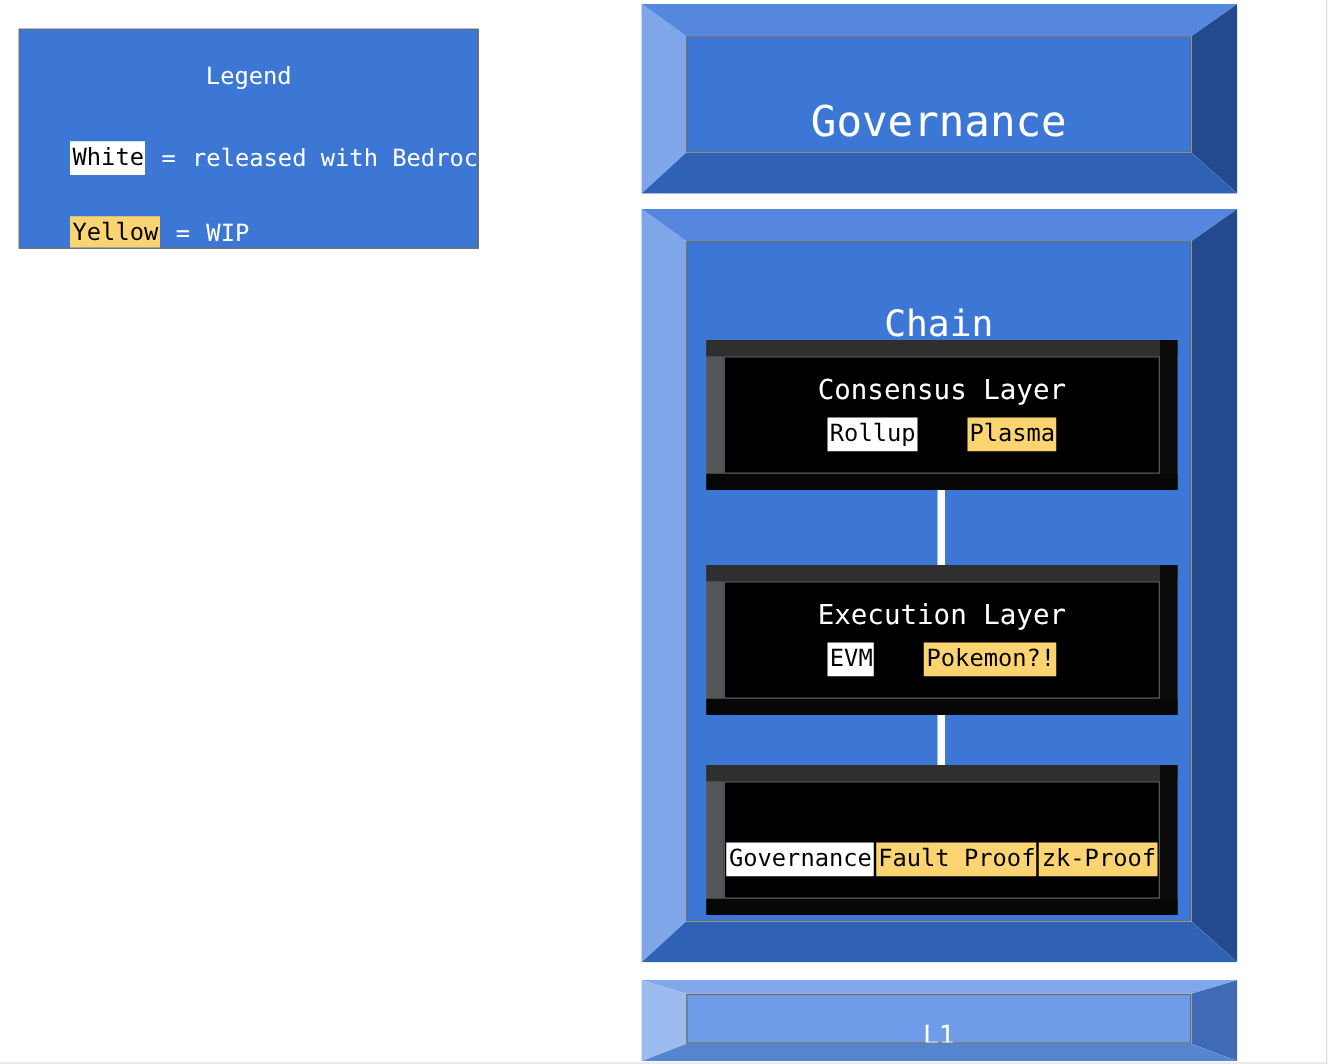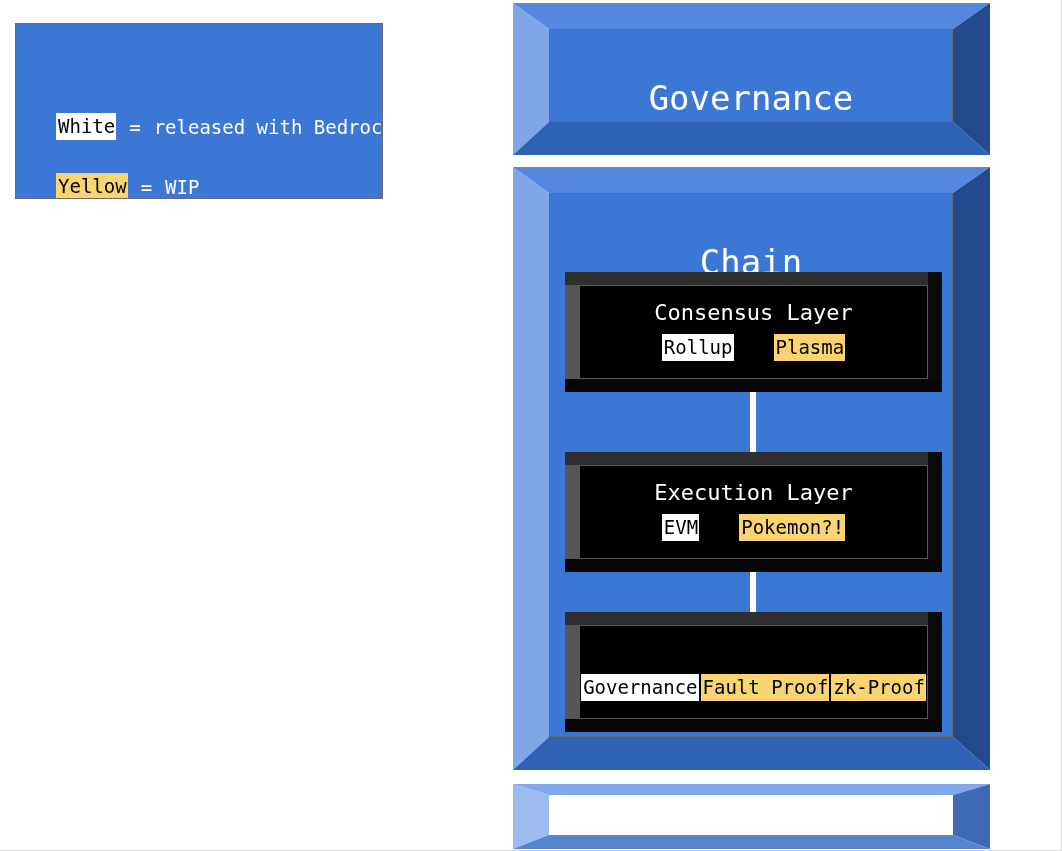--- a/index.html
+++ b/index.html
@@ -158,21 +158,21 @@
     background: #234a8c;
     clip-path: polygon(37px 0, 37px 603px, 0 570px, 0 26px);
   }
   #chain-box .side-bottom {
     left: 0; top: 570px; width: 477px; height: 33px;
     background: #2f61b4;
     clip-path: polygon(36px 0, 440px 0, 477px 33px, 0 33px);
   }
   #chain-title {
     top: 48px;
-    font-size: 34px;
+    font-size: 29px;
   }
 
   
   .layer-box {
     position: absolute;
     box-sizing: border-box;
   }
   .layer-box .lb-side-left {
     position: absolute;
     left: 0; top: 0; width: 14px; height: 100%;
@@ -272,20 +272,21 @@
   }
 </style>
 </head>
 <body>
 
 <div id="canvas">
 
   <div id="legend-box" class="box3d">
     <div class="bev-face">
       <div class="legend-inner">
+        <div class="legend-title">Legend</div>
 
         <div id="legend-row-0" class="legend-row">
           <span class="tag tag-white">White</span>
           <span class="legend-eq">=</span>
           <span class="legend-eq">released with Bedrock</span>
         </div>
 
         <div id="legend-row-1" class="legend-row">
           <span class="tag tag-yellow">Yellow</span>
           <span class="legend-eq">=</span>
@@ -364,15 +365,18 @@
     </div>
   </div>
 
   <div id="l1-box" class="box3d">
     <div class="bevel">
       <div class="bev-side side-left"></div>
       <div class="bev-side side-top"></div>
       <div class="bev-side side-right"></div>
       <div class="bev-side side-bottom"></div>
     </div>
+    <div class="bev-face">
+      <div id="l1-title" class="box-title">L1</div>
+    </div>
   </div>
 
 </div>
 
 </body></html>

